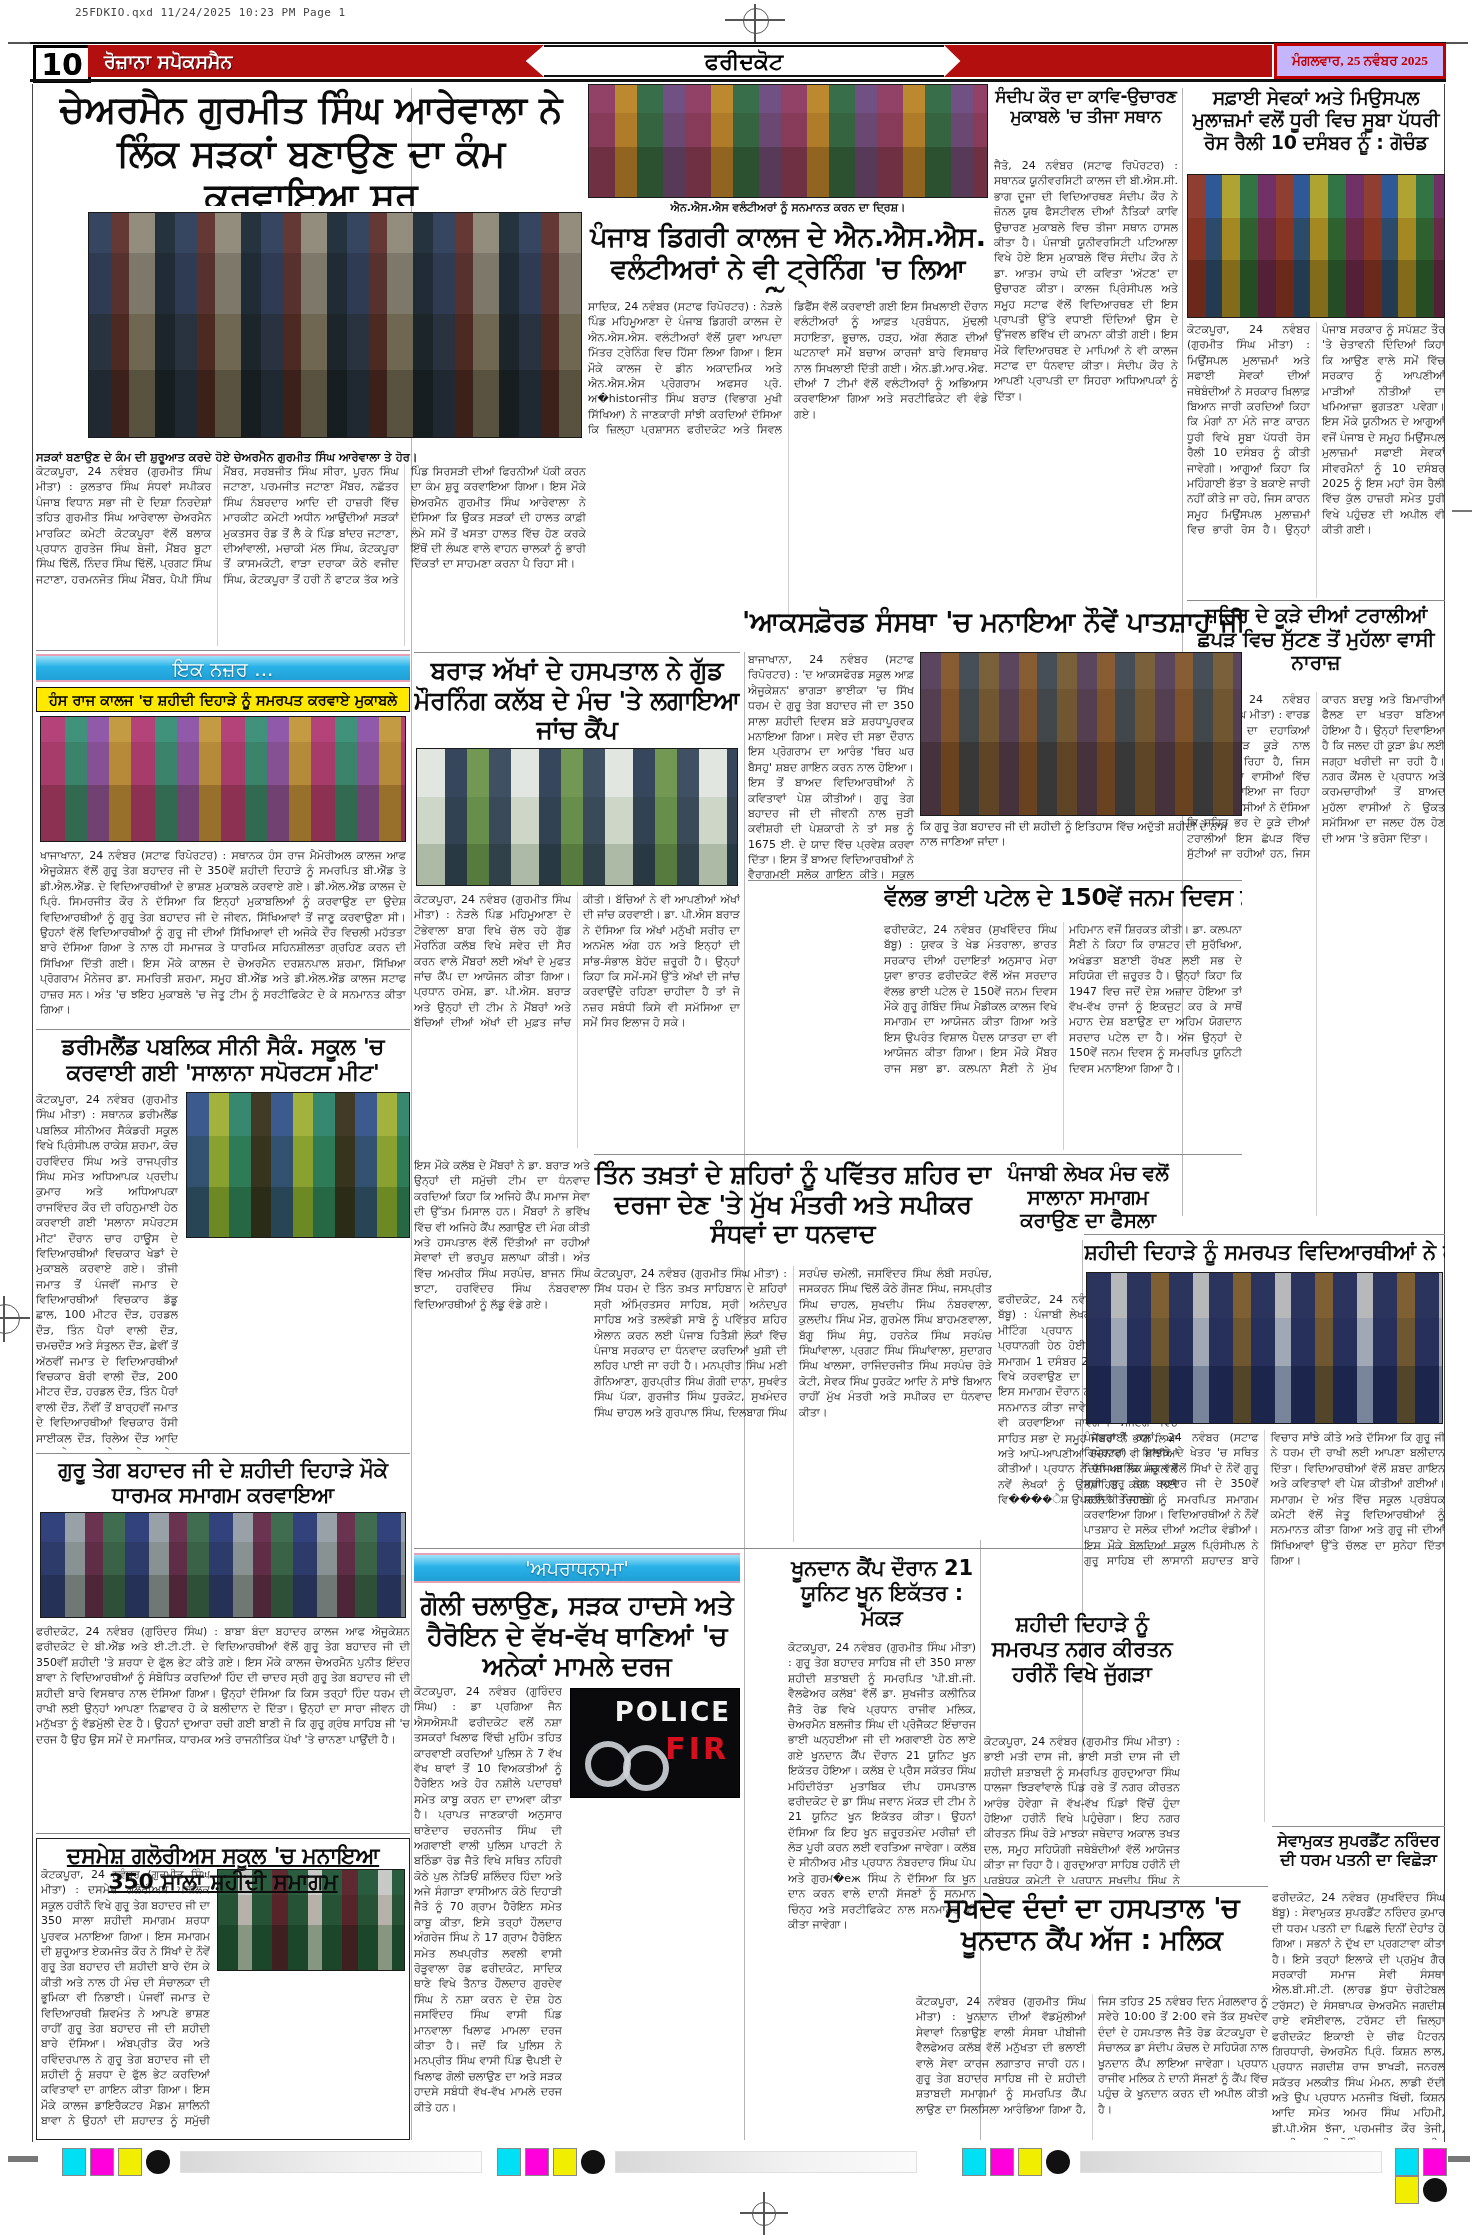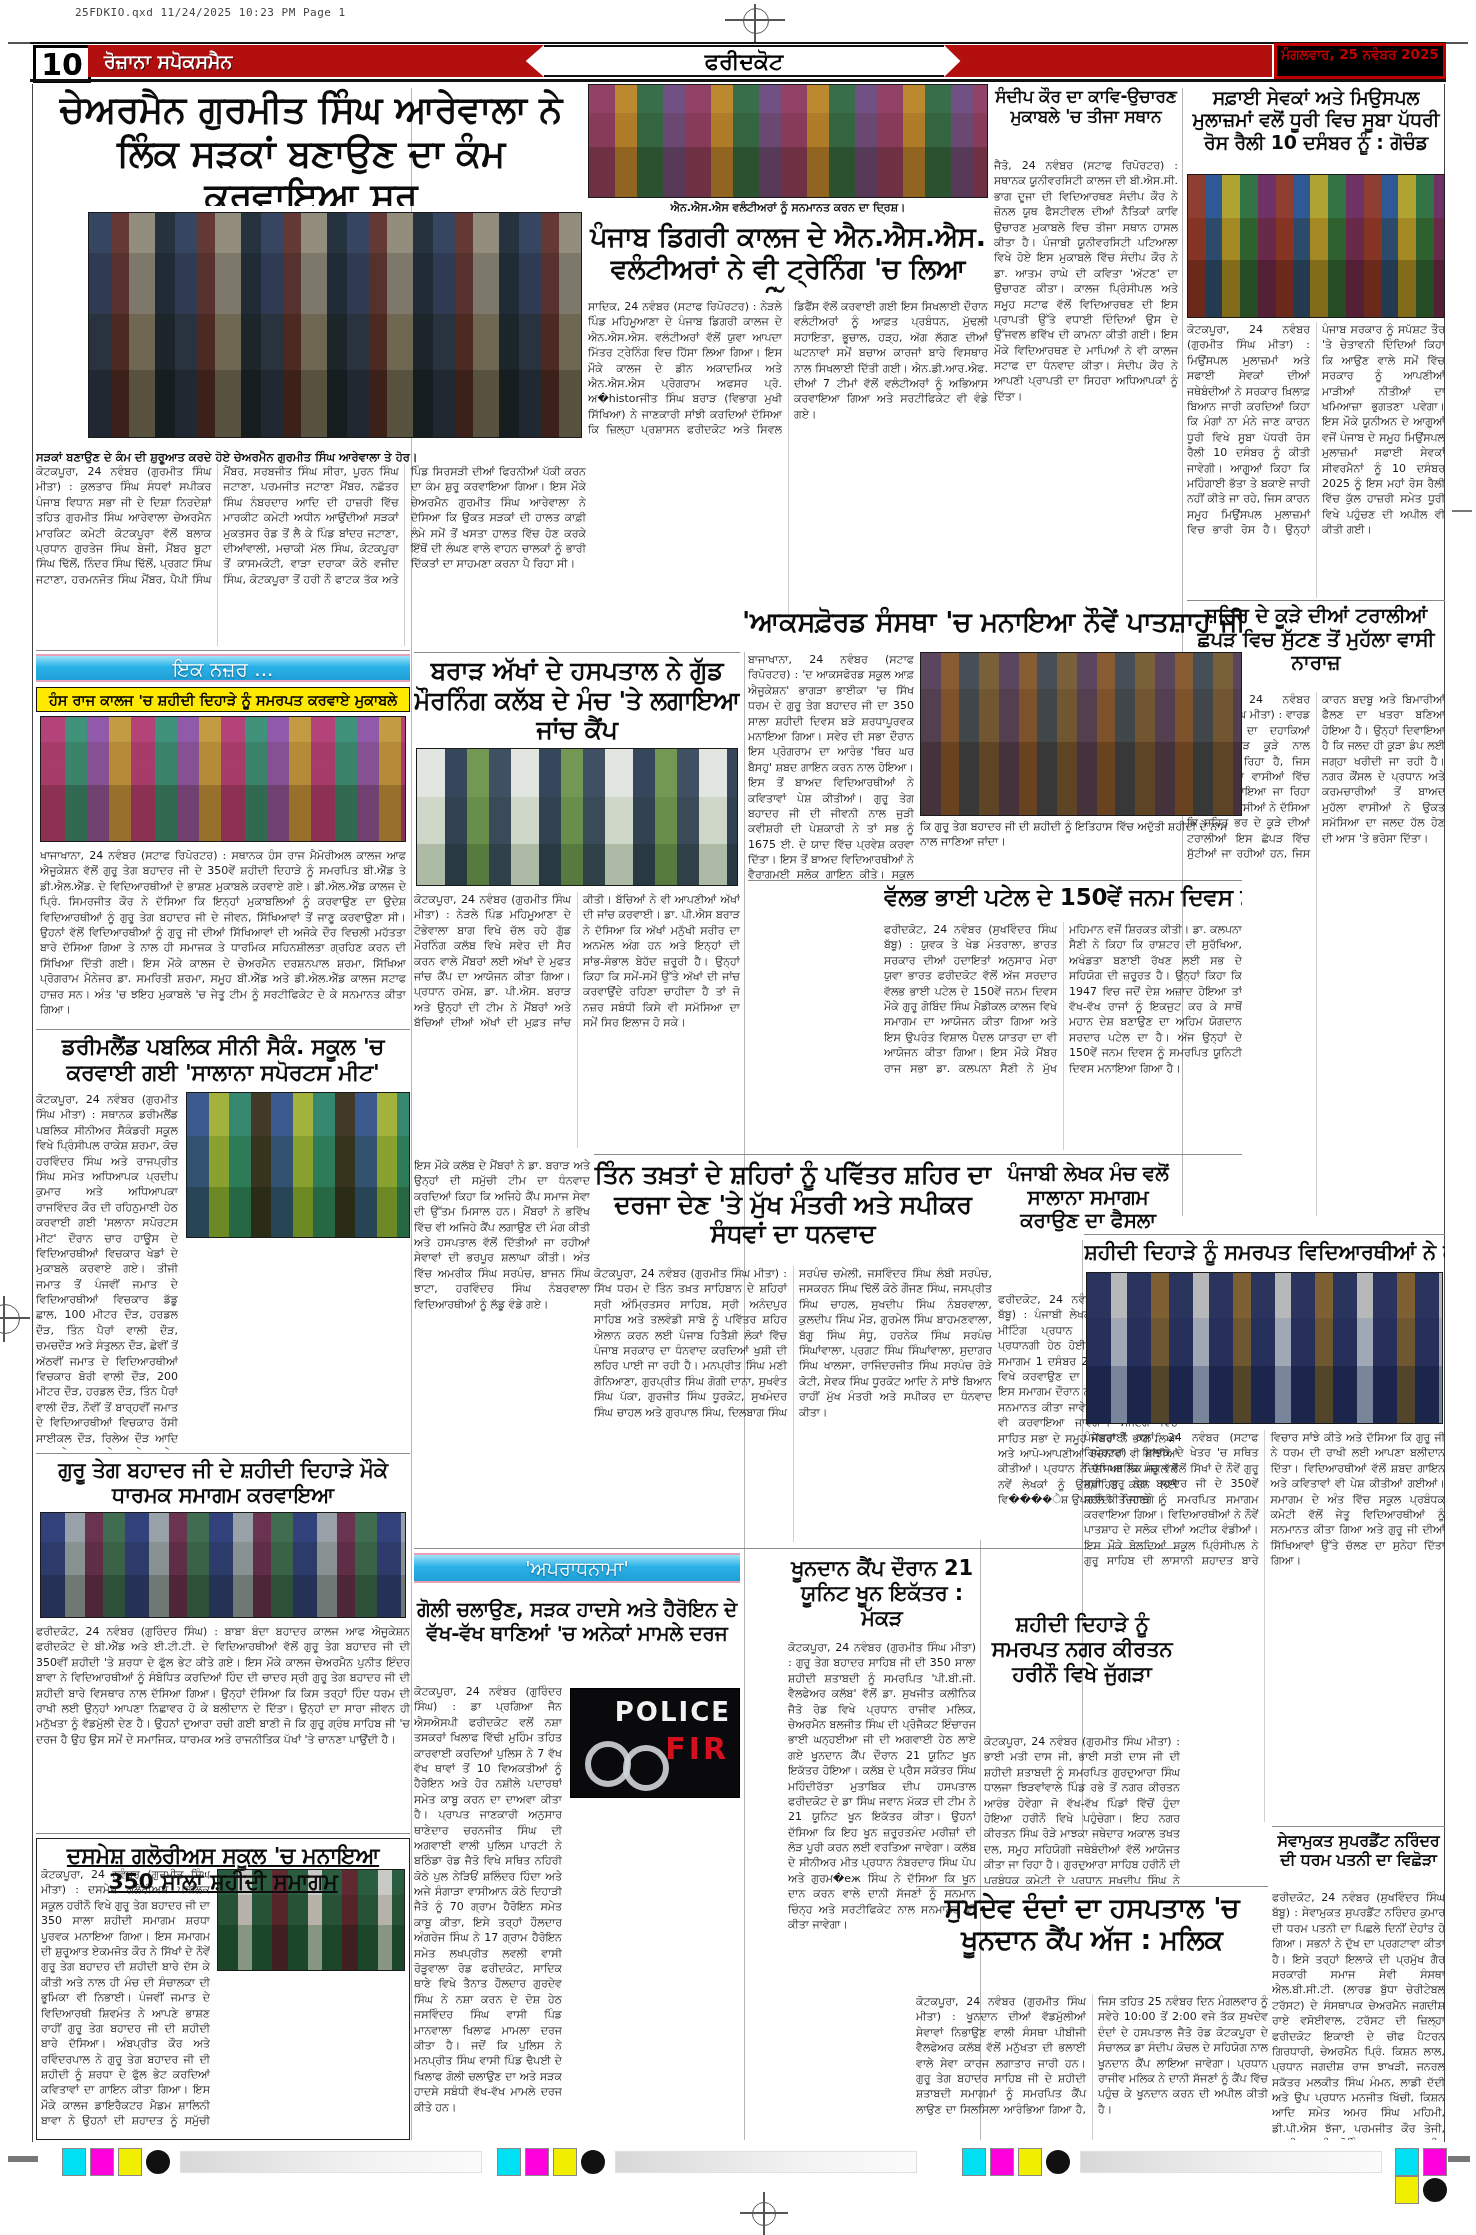--- a/index.html
+++ b/index.html
@@ -59,22 +59,22 @@
   .graybar{display:inline-block;height:20px;vertical-align:middle;margin-left:10px;
     background:linear-gradient(90deg,#d8d8d8,#f2f2f2 60%,#fbfbfb);border:1px solid #e0e0e0;}
   .cross{position:absolute;}
   .cross .c{position:absolute;border:1.5px solid #555;border-radius:50%;}
   .cross .lh,.cross .lv{position:absolute;background:#555;}
   .slug{font-family:"DejaVu Sans Mono",monospace;font-size:11px;color:#444;letter-spacing:.5px;}
   .fir{background:#0a0a0c;position:relative;overflow:hidden;border:1px solid #000;}
   .fir .pol{position:absolute;top:8px;right:8px;color:#f2f2f2;font-weight:bold;font-size:26px;letter-spacing:2px;}
   .fir .f{position:absolute;top:42px;right:10px;color:#d40f1e;font-weight:bold;font-size:30px;letter-spacing:3px;}
   .fir .cuff{position:absolute;border:6px solid #cfd4d8;border-radius:50%;width:34px;height:34px;opacity:.9;}
-  .datebox{border:3px solid #c00000;background:#000000;color:#c00000;font-weight:bold;
-    display:flex;justify-content:center;}
+  .datebox{border:3px solid #c00000;background:#c4b5fd;color:#c00000;font-weight:bold;
+    display:flex;align-items:center;justify-content:center;font-family:Liberation Serif, serif;}
   .pgnum{font-weight:800;font-size:30px;color:#000;border:3px solid #000;background:#fff;
     display:flex;align-items:center;justify-content:center;}
 </style>
 </head>
 <body>
 
 <div id="page">
 
   <div class="abs slug" style="left:75px;top:6px;">25FDKIO.qxd  11/24/2025  10:23 PM  Page 1</div>
 
@@ -195,21 +195,21 @@
   <div class="hr" style="left:594px;top:1154px;width:648px;"></div>
 
   <div class="art hl" style="left:594px;top:1160px;width:398px;height:100px;font-size:25px;">ਤਿੰਨ ਤਖ਼ਤਾਂ ਦੇ ਸ਼ਹਿਰਾਂ ਨੂੰ ਪਵਿੱਤਰ ਸ਼ਹਿਰ ਦਾ ਦਰਜਾ ਦੇਣ 'ਤੇ ਮੁੱਖ ਮੰਤਰੀ ਅਤੇ ਸਪੀਕਰ ਸੰਧਵਾਂ ਦਾ ਧਨਵਾਦ</div>
   <div class="art body c2" style="left:594px;top:1266px;width:398px;height:276px;">ਕੋਟਕਪੂਰਾ, 24 ਨਵੰਬਰ (ਗੁਰਮੀਤ ਸਿੰਘ ਮੀਤਾ) : ਸਿੱਖ ਧਰਮ ਦੇ ਤਿੰਨ ਤਖ਼ਤ ਸਾਹਿਬਾਨ ਦੇ ਸ਼ਹਿਰਾਂ ਸ੍ਰੀ ਅੰਮ੍ਰਿਤਸਰ ਸਾਹਿਬ, ਸ੍ਰੀ ਅਨੰਦਪੁਰ ਸਾਹਿਬ ਅਤੇ ਤਲਵੰਡੀ ਸਾਬੋ ਨੂੰ ਪਵਿੱਤਰ ਸ਼ਹਿਰ ਐਲਾਨ ਕਰਨ ਲਈ ਪੰਜਾਬ ਹਿਤੈਸ਼ੀ ਲੋਕਾਂ ਵਿੱਚ ਪੰਜਾਬ ਸਰਕਾਰ ਦਾ ਧੰਨਵਾਦ ਕਰਦਿਆਂ ਖੁਸ਼ੀ ਦੀ ਲਹਿਰ ਪਾਈ ਜਾ ਰਹੀ ਹੈ। ਮਨਪ੍ਰੀਤ ਸਿੰਘ ਮਣੀ ਗੋਨਿਆਣਾ, ਗੁਰਪ੍ਰੀਤ ਸਿੰਘ ਗੋਗੀ ਦਾਨਾ, ਸੁਖਵੰਤ ਸਿੰਘ ਪੱਕਾ, ਗੁਰਜੀਤ ਸਿੰਘ ਧੂਰਕੋਟ, ਸੁਖਮੰਦਰ ਸਿੰਘ ਚਾਹਲ ਅਤੇ ਗੁਰਪਾਲ ਸਿੰਘ, ਦਿਲਬਾਗ ਸਿੰਘ ਸਰਪੰਚ ਚਮੇਲੀ, ਜਸਵਿੰਦਰ ਸਿੰਘ ਲੰਬੀ ਸਰਪੰਚ, ਜਸਕਰਨ ਸਿੰਘ ਢਿੱਲੋਂ ਕੋਠੇ ਗੌਜਣ ਸਿੰਘ, ਜਸਪ੍ਰੀਤ ਸਿੰਘ ਚਾਹਲ, ਸੁਖਦੀਪ ਸਿੰਘ ਨੰਬਰਵਾਲਾ, ਕੁਲਦੀਪ ਸਿੰਘ ਮੌੜ, ਗੁਰਮੇਲ ਸਿੰਘ ਬਾਹਮਣਵਾਲਾ, ਬੱਗੂ ਸਿੰਘ ਸੰਧੂ, ਹਰਨੇਕ ਸਿੰਘ ਸਰਪੰਚ ਸਿੰਘਾਂਵਾਲਾ, ਪ੍ਰਗਟ ਸਿੰਘ ਸਿੰਘਾਂਵਾਲਾ, ਸੁਦਾਗਰ ਸਿੰਘ ਖਾਲਸਾ, ਰਾਜਿੰਦਰਜੀਤ ਸਿੰਘ ਸਰਪੰਚ ਰੋੜੇ ਕੋਟੀ, ਸੇਵਕ ਸਿੰਘ ਧੂਰਕੋਟ ਆਦਿ ਨੇ ਸਾਂਝੇ ਬਿਆਨ ਰਾਹੀਂ ਮੁੱਖ ਮੰਤਰੀ ਅਤੇ ਸਪੀਕਰ ਦਾ ਧੰਨਵਾਦ ਕੀਤਾ।</div>
 
   <div class="art hl" style="left:998px;top:1162px;width:180px;height:124px;font-size:20px;">ਪੰਜਾਬੀ ਲੇਖਕ ਮੰਚ ਵਲੋਂ ਸਾਲਾਨਾ ਸਮਾਗਮ ਕਰਾਉਣ ਦਾ ਫੈਸਲਾ</div>
   <div class="art body" style="left:998px;top:1292px;width:180px;height:252px;">ਫਰੀਦਕੋਟ, 24 ਨਵੰਬਰ (ਸੁਖਵਿੰਦਰ ਸਿੰਘ ਬੱਬੂ) : ਪੰਜਾਬੀ ਲੇਖਕ ਮੰਚ ਫਰੀਦਕੋਟ ਦੀ ਮੀਟਿੰਗ ਪ੍ਰਧਾਨ ਸੁਰਜੀਤ ਸਿੰਘ ਦੀ ਪ੍ਰਧਾਨਗੀ ਹੇਠ ਹੋਈ, ਜਿਸ ਵਿੱਚ ਸਾਲਾਨਾ ਸਮਾਗਮ 1 ਦਸੰਬਰ 2025 ਨੂੰ ਕੌਂਸਿਲ ਭਵਨ ਵਿਖੇ ਕਰਵਾਉਣ ਦਾ ਫੈਸਲਾ ਕੀਤਾ ਗਿਆ। ਇਸ ਸਮਾਗਮ ਦੌਰਾਨ ਨਾਮਵਰ ਸਾਹਿਤਕਾਰਾਂ ਨੂੰ ਸਨਮਾਨਤ ਕੀਤਾ ਜਾਵੇਗਾ ਅਤੇ ਕਵੀ ਦਰਬਾਰ ਵੀ ਕਰਵਾਇਆ ਜਾਵੇਗਾ। ਮੀਟਿੰਗ ਵਿੱਚ ਸਾਹਿਤ ਸਭਾ ਦੇ ਸਮੂਹ ਮੈਂਬਰਾਂ ਨੇ ਭਾਗ ਲਿਆ ਅਤੇ ਆਪੋ-ਆਪਣੀਆਂ ਰਚਨਾਵਾਂ ਵੀ ਸਾਂਝੀਆਂ ਕੀਤੀਆਂ। ਪ੍ਰਧਾਨ ਨੇ ਦੱਸਿਆ ਕਿ ਮੰਚ ਵੱਲੋਂ ਨਵੇਂ ਲੇਖਕਾਂ ਨੂੰ ਉਤਸ਼ਾਹਿਤ ਕਰਨ ਲਈ ਵਿ����ੇਸ਼ ਉਪਰਾਲੇ ਕੀਤੇ ਜਾਣਗੇ।</div>
 
   <div class="hr" style="left:414px;top:1548px;width:764px;"></div>
   <div class="art banner-cyan" style="left:414px;top:1553px;width:326px;height:30px;font-size:19px;line-height:26px;box-sizing:border-box;">'ਅਪਰਾਧਨਾਮਾ'</div>
-  <div class="art hl" style="left:414px;top:1590px;width:326px;height:88px;font-size:20px;margin-top:8px;">ਗੋਲੀ ਚਲਾਉਣ, ਸੜਕ ਹਾਦਸੇ ਅਤੇ ਹੈਰੋਇਨ ਦੇ ਵੱਖ-ਵੱਖ ਥਾਣਿਆਂ 'ਚ ਅਨੇਕਾਂ ਮਾਮਲੇ ਦਰਜ</div>
+  <div class="art hl" style="left:414px;top:1590px;width:326px;height:88px;font-size:26px;">ਗੋਲੀ ਚਲਾਉਣ, ਸੜਕ ਹਾਦਸੇ ਅਤੇ ਹੈਰੋਇਨ ਦੇ ਵੱਖ-ਵੱਖ ਥਾਣਿਆਂ 'ਚ ਅਨੇਕਾਂ ਮਾਮਲੇ ਦਰਜ</div>
   <div class="art" style="left:414px;top:1684px;width:326px;height:456px;">
     <div class="fir" style="float:right;width:168px;height:108px;margin:4px 0 6px 8px;">
       <span class="pol">POLICE</span>
       <span class="f">FIR</span>
       <span class="cuff" style="left:14px;top:52px;"></span>
       <span class="cuff" style="left:52px;top:56px;"></span>
     </div>
     <div class="body" style="height:456px;">ਕੋਟਕਪੂਰਾ, 24 ਨਵੰਬਰ (ਗੁਰਿੰਦਰ ਸਿੰਘ) : ਡਾ ਪ੍ਰਗਿਆ ਜੈਨ ਐਸਐਸਪੀ ਫਰੀਦਕੋਟ ਵਲੋਂ ਨਸ਼ਾ ਤਸਕਰਾਂ ਖਿਲਾਫ ਵਿੱਢੀ ਮੁਹਿੰਮ ਤਹਿਤ ਕਾਰਵਾਈ ਕਰਦਿਆਂ ਪੁਲਿਸ ਨੇ 7 ਵੱਖ ਵੱਖ ਥਾਵਾਂ ਤੋਂ 10 ਵਿਅਕਤੀਆਂ ਨੂੰ ਹੈਰੋਇਨ ਅਤੇ ਹੋਰ ਨਸ਼ੀਲੇ ਪਦਾਰਥਾਂ ਸਮੇਤ ਕਾਬੂ ਕਰਨ ਦਾ ਦਾਅਵਾ ਕੀਤਾ ਹੈ। ਪ੍ਰਾਪਤ ਜਾਣਕਾਰੀ ਅਨੁਸਾਰ ਥਾਣੇਦਾਰ ਚਰਨਜੀਤ ਸਿੰਘ ਦੀ ਅਗਵਾਈ ਵਾਲੀ ਪੁਲਿਸ ਪਾਰਟੀ ਨੇ ਬਠਿੰਡਾ ਰੋਡ ਜੈਤੋ ਵਿਖੇ ਸਥਿਤ ਨਹਿਰੀ ਕੋਠੇ ਪੁਲ ਨੇੜਿਓਂ ਸ਼ਲਿੰਦਰ ਹਿੰਦਾ ਅਤੇ ਅਜੇ ਸੰਗਾੜਾ ਵਾਸੀਆਨ ਕੋਠੇ ਦਿਹਾੜੀ ਜੈਤੋ ਨੂੰ 70 ਗ੍ਰਾਮ ਹੈਰੋਇਨ ਸਮੇਤ ਕਾਬੂ ਕੀਤਾ, ਇਸੇ ਤਰ੍ਹਾਂ ਹੌਲਦਾਰ ਅੰਗਰੇਜ ਸਿੰਘ ਨੇ 17 ਗ੍ਰਾਮ ਹੈਰੋਇਨ ਸਮੇਤ ਲਖਪ੍ਰੀਤ ਲਵਲੀ ਵਾਸੀ ਰੋੜੂਵਾਲਾ ਰੋਡ ਫਰੀਦਕੋਟ, ਸਾਦਿਕ ਥਾਣੇ ਵਿਖੇ ਤੈਨਾਤ ਹੌਲਦਾਰ ਗੁਰਦੇਵ ਸਿੰਘ ਨੇ ਨਸ਼ਾ ਕਰਨ ਦੇ ਦੋਸ਼ ਹੇਠ ਜਸਵਿੰਦਰ ਸਿੰਘ ਵਾਸੀ ਪਿੰਡ ਮਾਨਵਾਲਾ ਖਿਲਾਫ ਮਾਮਲਾ ਦਰਜ ਕੀਤਾ ਹੈ। ਜਦੋਂ ਕਿ ਪੁਲਿਸ ਨੇ ਮਨਪ੍ਰੀਤ ਸਿੰਘ ਵਾਸੀ ਪਿੰਡ ਢੈਪਈ ਦੇ ਖਿਲਾਫ ਗੋਲੀ ਚਲਾਉਣ ਦਾ ਅਤੇ ਸੜਕ ਹਾਦਸੇ ਸਬੰਧੀ ਵੱਖ-ਵੱਖ ਮਾਮਲੇ ਦਰਜ ਕੀਤੇ ਹਨ।</div>
   </div>
 

